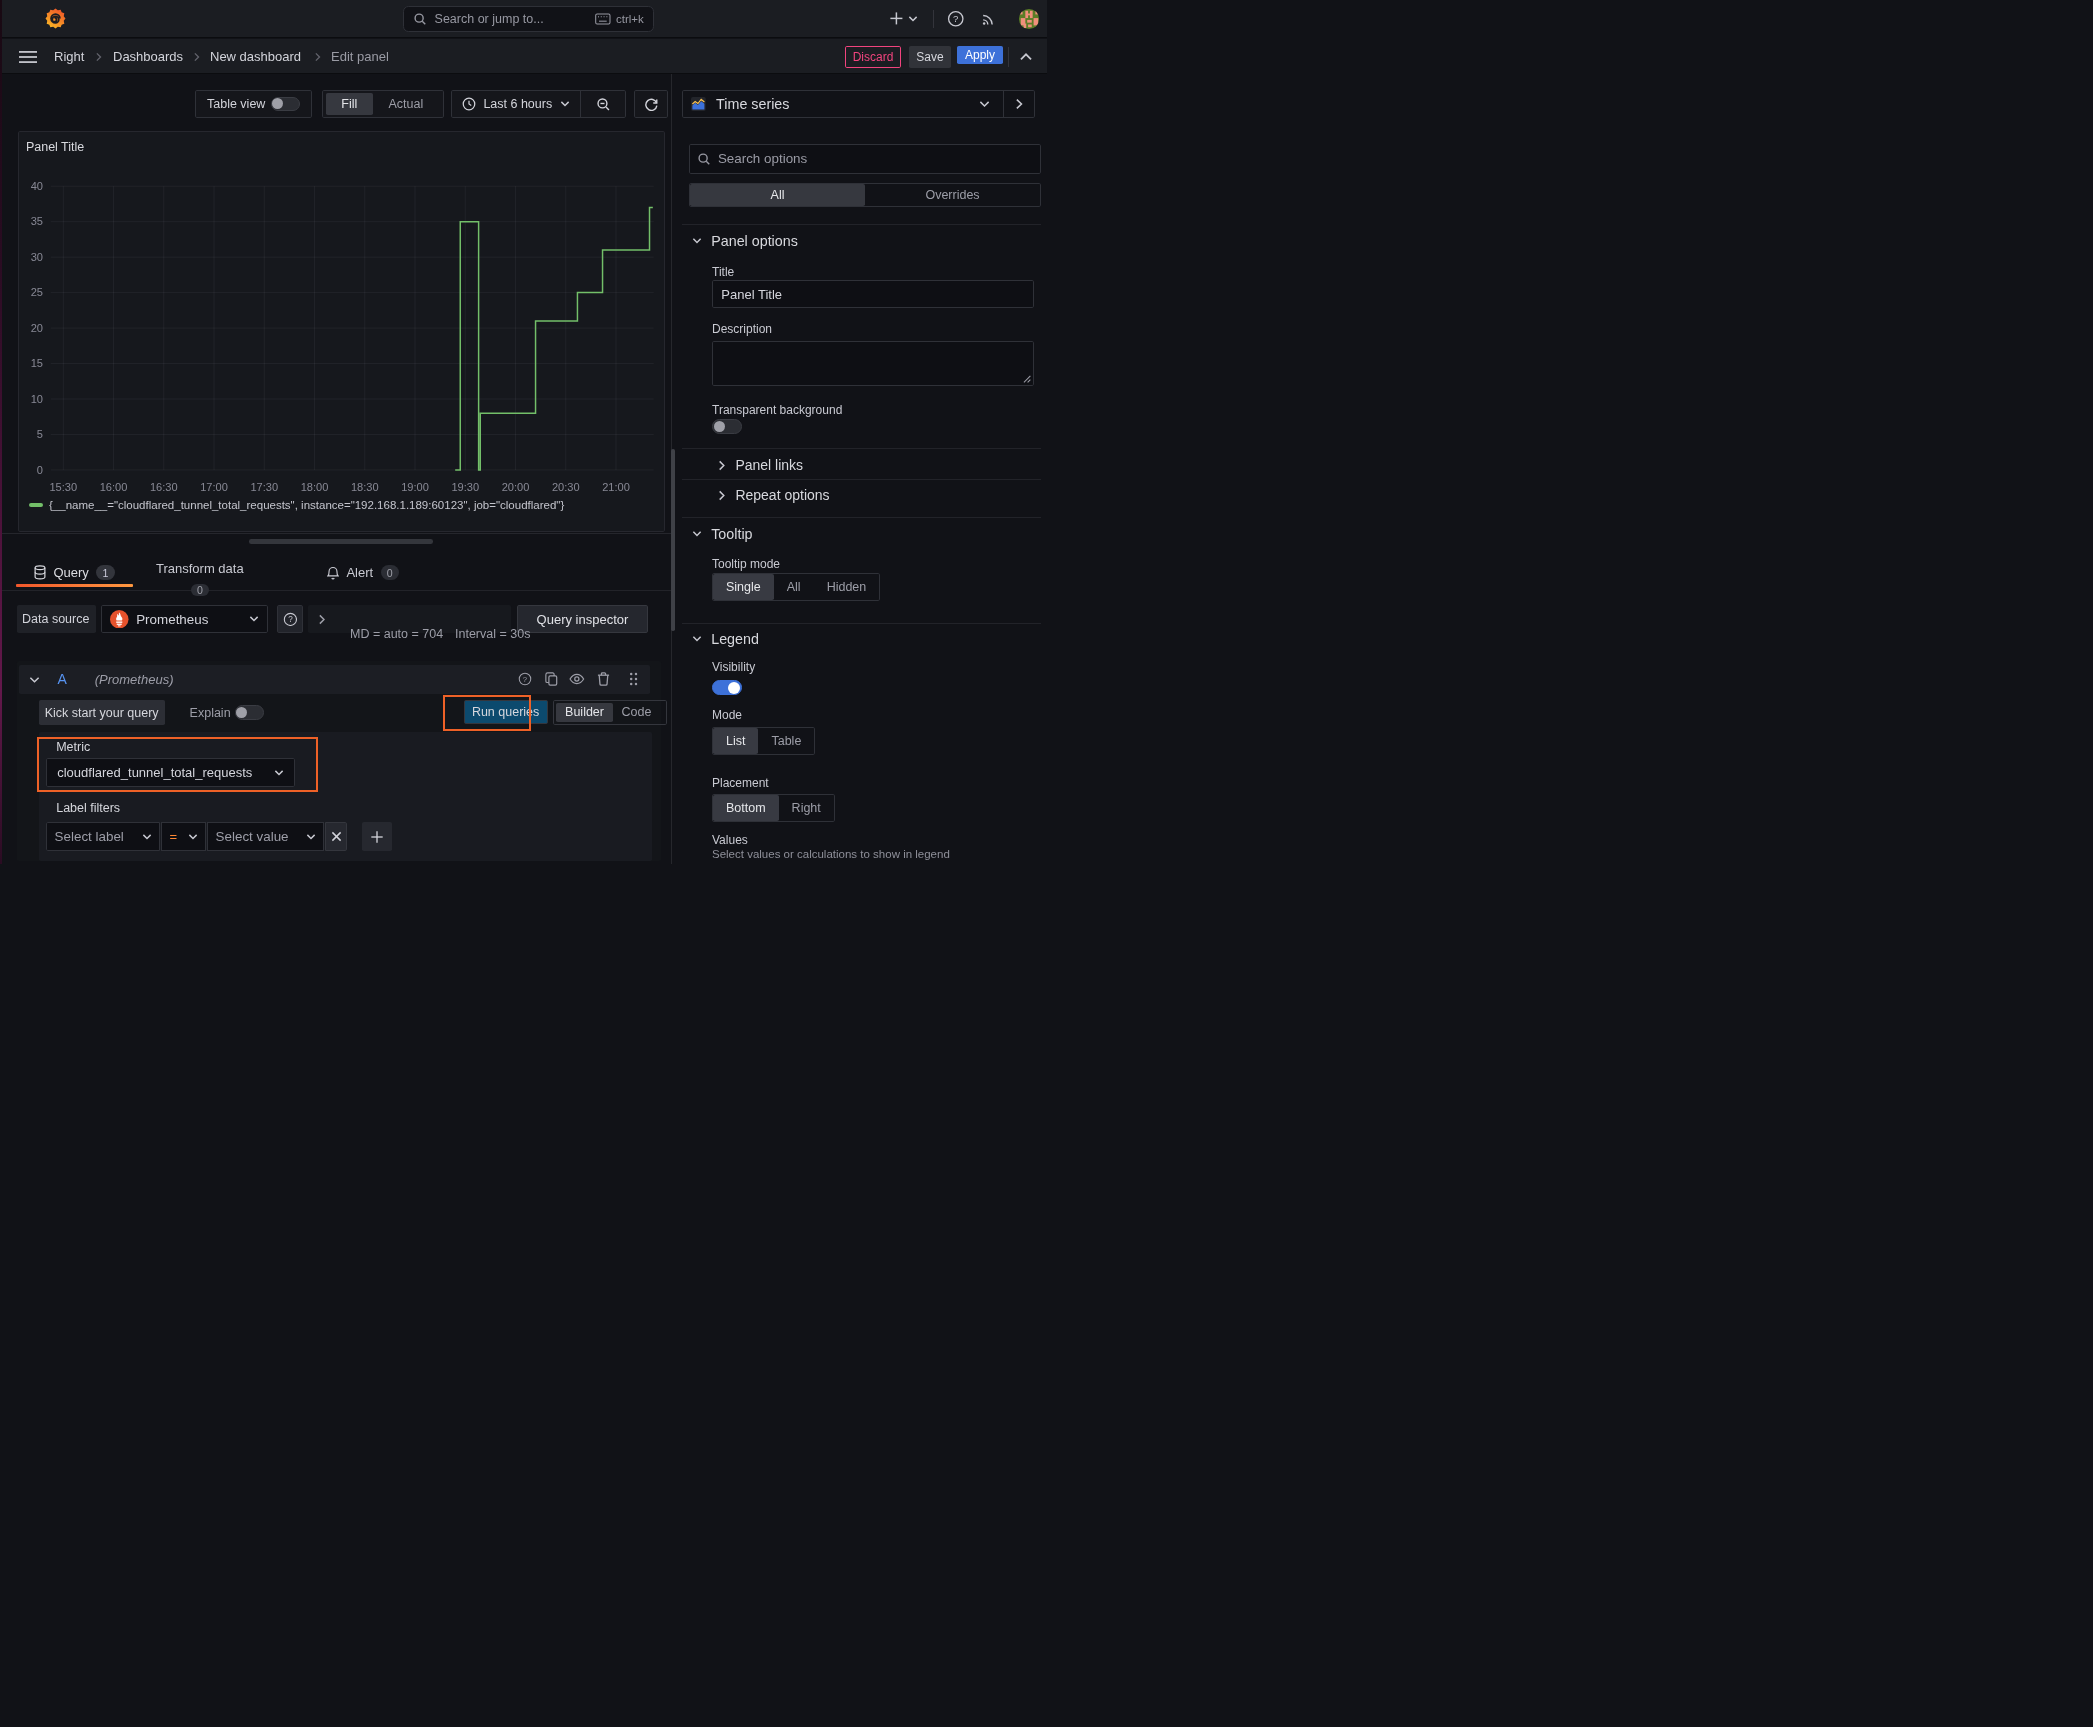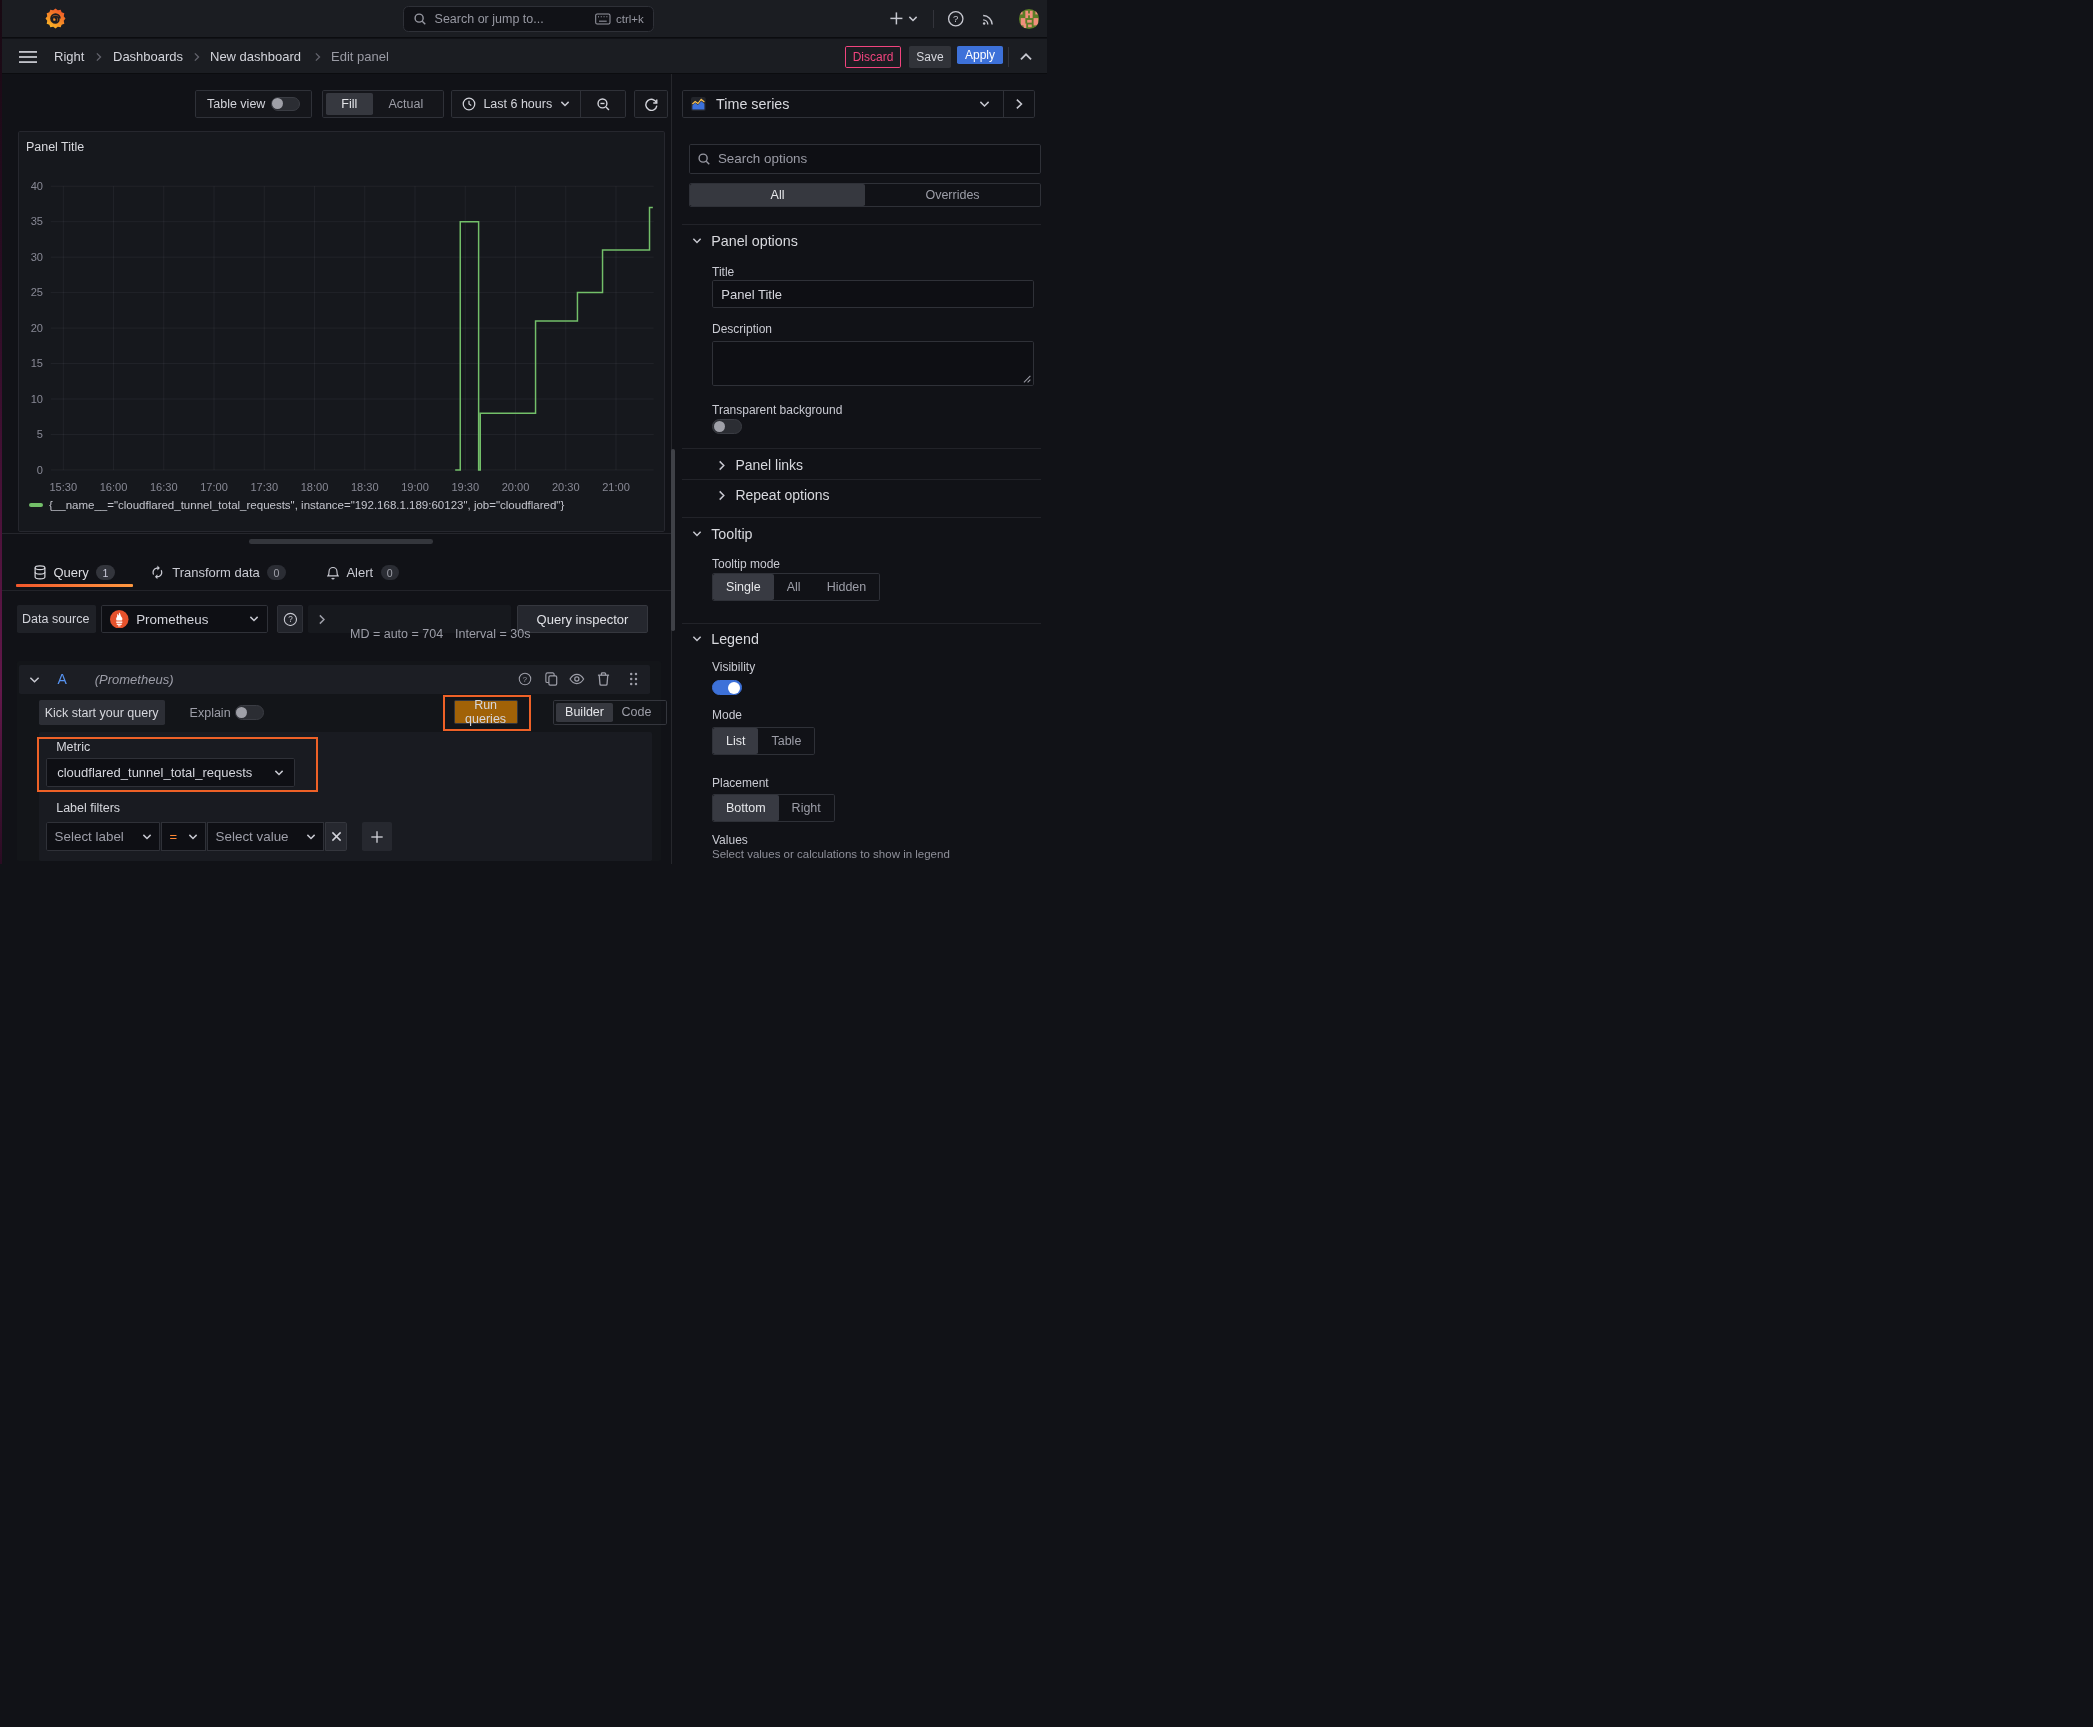--- a/index.html
+++ b/index.html
@@ -378,21 +378,21 @@
     <div class="qtab active" style="left:34px;">
       <svg width="12" height="14.8" viewBox="0 0 14 17" fill="none" stroke="#dcdde2" stroke-width="1.35">
         <ellipse cx="7" cy="3" rx="5.7" ry="2.2"></ellipse>
         <path d="M1.3 3 v5.4 c0 1.2 2.55 2.2 5.7 2.2 s5.7 -1 5.7 -2.2 V3"></path>
         <path d="M1.3 8.4 v5.4 c0 1.2 2.55 2.2 5.7 2.2 s5.7 -1 5.7 -2.2 V8.4"></path>
       </svg>
       <span class="lbl">Query</span>
       <span class="badge hot">1</span>
     </div>
     <div class="tab-underline"></div>
-    <div class="qtab" style="left:150px;">
+    <div class="qtab" style="left:156px;flex-direction:column;">
       <svg width="14.8" height="14.8" viewBox="0 0 24 24" fill="#c9cad2">
         <path d="M12 6v3l4-4-4-4v3c-4.42 0-8 3.58-8 8 0 1.57.46 3.03 1.24 4.26L6.7 14.8c-.45-.83-.7-1.79-.7-2.8 0-3.31 2.69-6 6-6zm6.76 1.74L17.3 9.2c.44.84.7 1.79.7 2.8 0 3.31-2.69 6-6 6v-3l-4 4 4 4v-3c4.42 0 8-3.58 8-8 0-1.57-.46-3.03-1.24-4.26z"></path>
       </svg>
       <span class="lbl">Transform data</span>
       <span class="badge">0</span>
     </div>
     <div class="qtab" style="left:327px;">
       <svg width="12" height="14" viewBox="0 0 14 16" fill="none" stroke="#c9cad2" stroke-width="1.35">
         <path d="M7 1.6 a4.6 4.6 0 0 1 4.6 4.6 c0 4 1.4 5.2 1.4 5.2 H1 c0 0 1.4 -1.2 1.4 -5.2 A4.6 4.6 0 0 1 7 1.6 Z"></path>
         <path d="M5.6 13.9 a1.5 1.5 0 0 0 2.8 0"></path>
@@ -484,21 +484,21 @@
             <circle cx="7.6" cy="13" r="1.35"></circle>
           </svg>
       </span>
     </div>
 
     <button class="qbtn abs" style="left:22px; top:39px; width:126px; height:25px; background:#2c2e35;">Kick start your query</button>
     <span class="abs dim" style="left:173px; top:45px; font-size:12.5px;">Explain</span>
     <span class="toggle abs" style="left:218px; top:44px;">
         <span class="knob"></span>
       </span>
-    <button class="qbtn abs" style="left:437px; top:39px; width:64px; height:24px; background:#a16207; border:0.9px solid #34363d;">Run queries</button>
+    <button class="qbtn abs" style="left:447px; top:39px; width:84px; height:24px; background:#0c4a6e; border:0.9px solid #34363d;">Run queries</button>
     <div class="abs" style="left:536px; top:39px; width:114px; height:25px; border:0.9px solid #34363d; border-radius:1.8px; display:flex; align-items:center; padding:0 2.3px;">
       <span class="seg sel" style="height:19.4px; padding:0 9.2px; font-size:12.5px;">Builder</span>
       <span class="seg" style="height:19.4px; padding:0 8.3px; font-size:12.5px;">Code</span>
     </div>
 
     <div class="qbody">
       <span class="field-label" style="left:17px; top:7.8px;">Metric</span>
       <div class="select abs" style="left:7px; top:26px; width:249px; height:29px; padding:0 10px; justify-content:space-between;">
         <span style="font-size:13px; color:#d4d5dc;">cloudflared_tunnel_total_requests</span>
         <span style="display:flex;">

